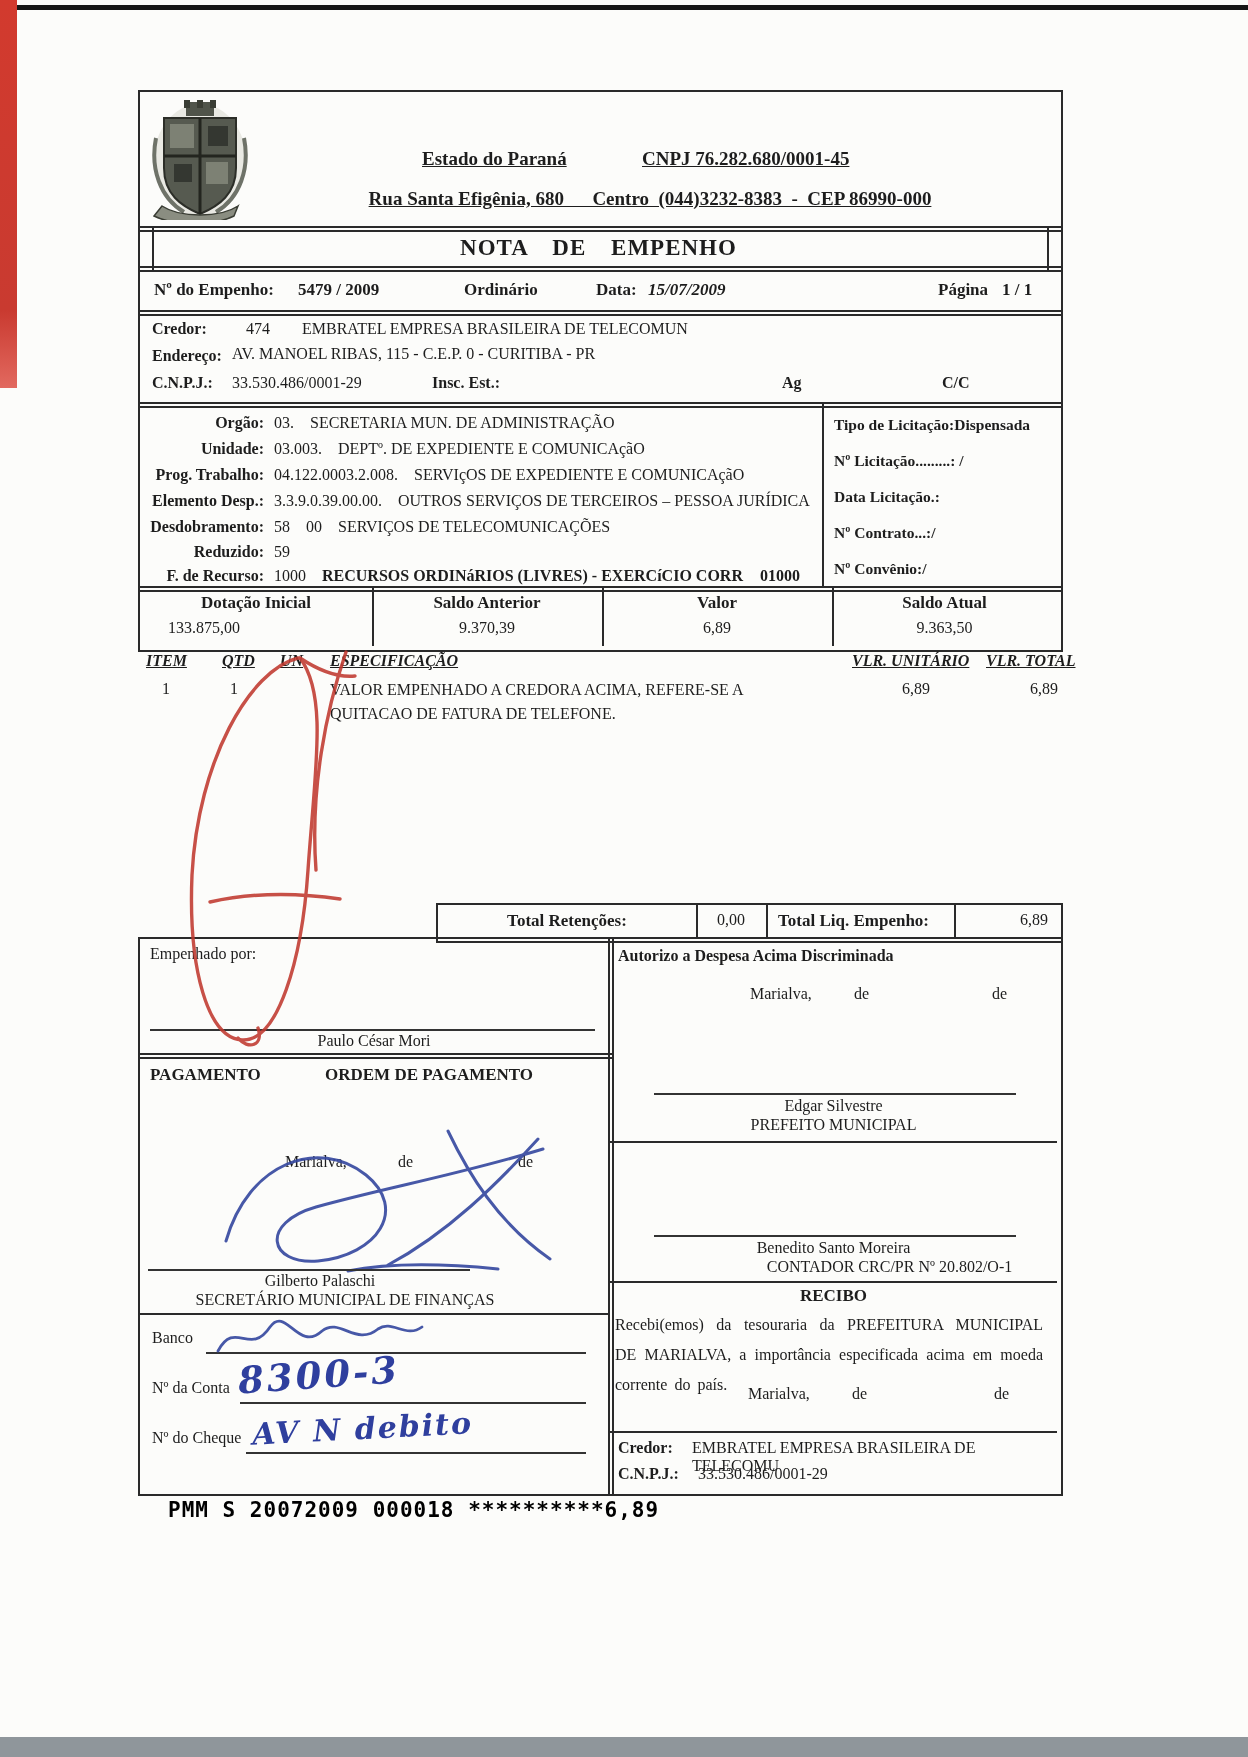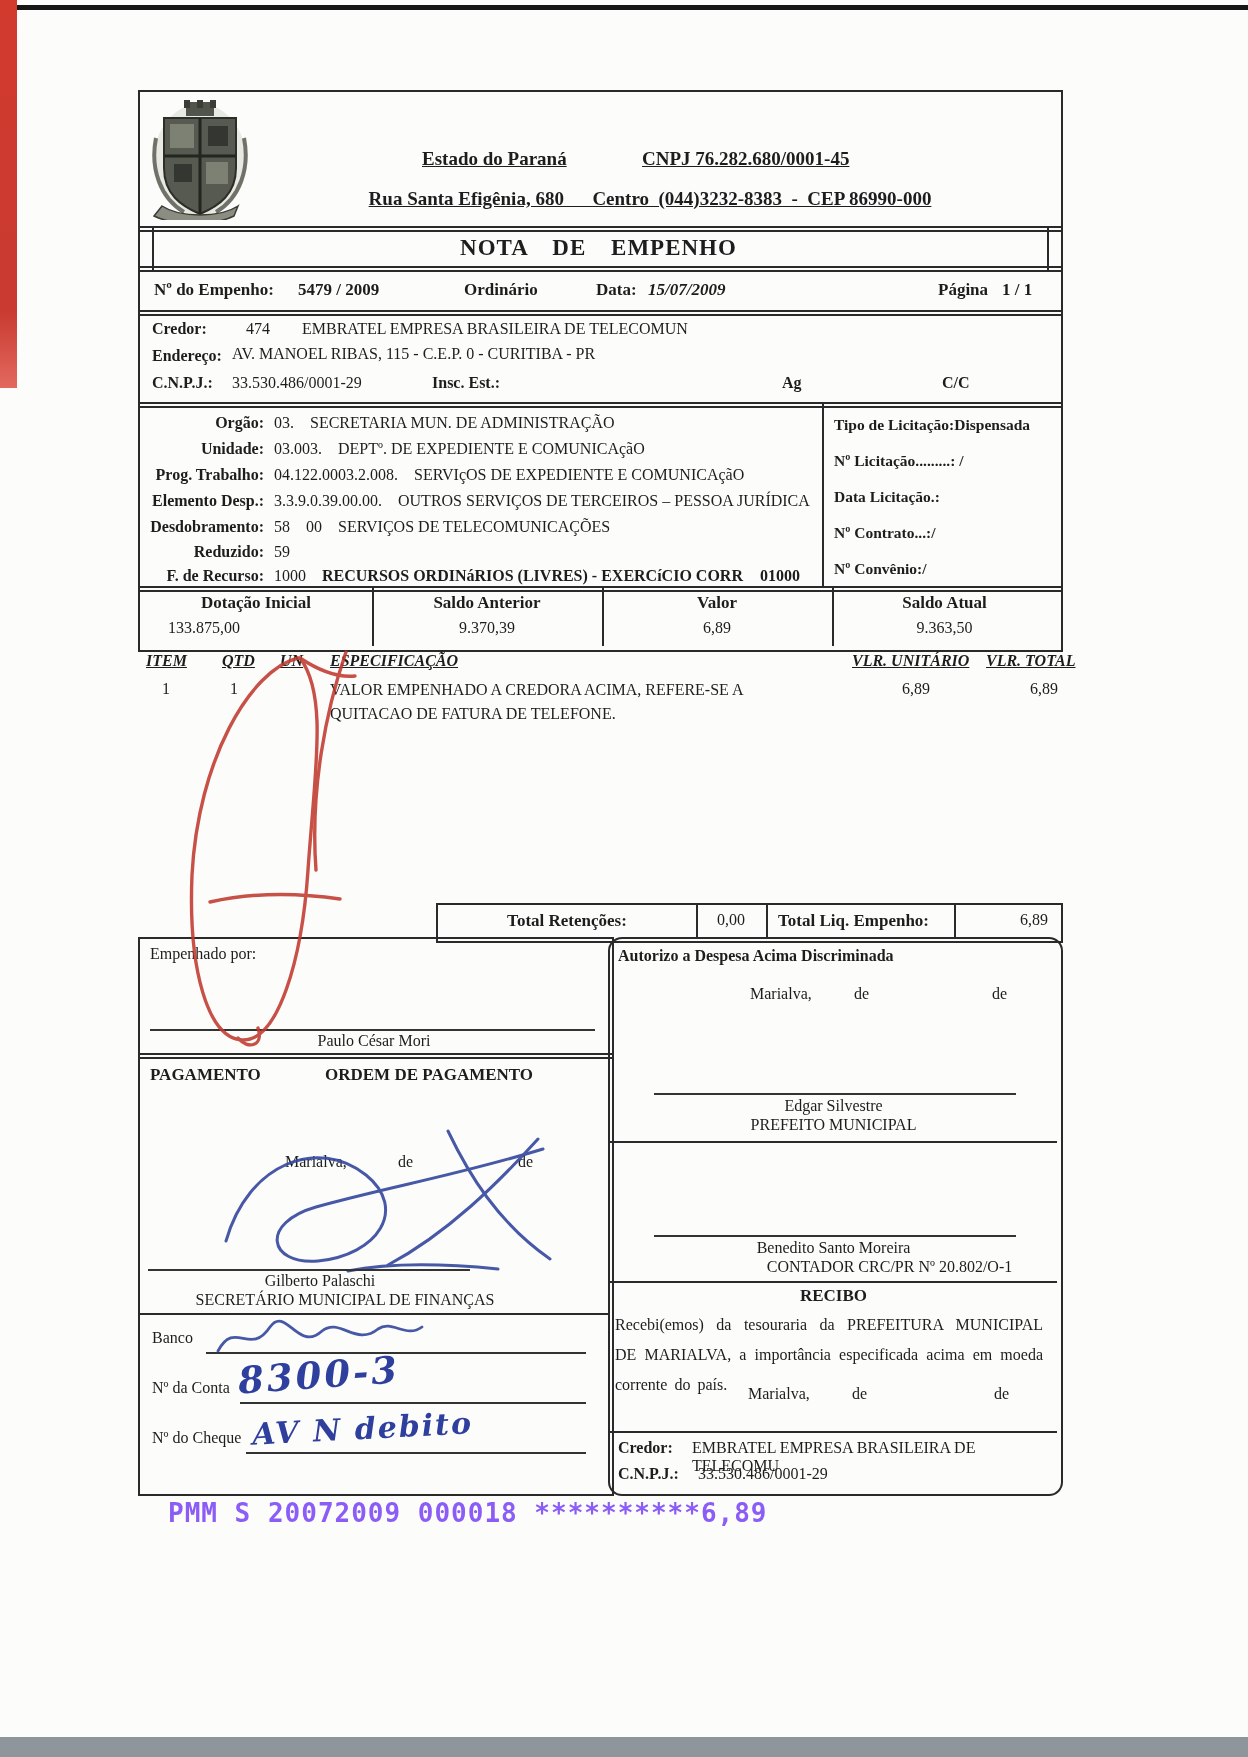--- a/index.html
+++ b/index.html
@@ -175,21 +175,21 @@
     <div class="abs b" style="left:340px;top:6px;font-size:17px;">Total Liq. Empenho:</div>
     <div class="abs" style="left:520px;top:6px;width:90px;text-align:right;font-size:16px;">6,89</div>
   </div>
 
   <div class="box" style="left:138px;top:937px;width:472px;height:118px;">
     <span class="abs" style="left:10px;top:6px;">Empenhado por:</span>
     <div class="sigline" style="left:10px;top:90px;width:445px;"></div>
     <div class="abs center" style="left:0;top:93px;width:468px;">Paulo César Mori</div>
   </div>
 
-  <div class="box" style="left:608px;top:937px;width:451px;height:555px;border-radius:14px;">
+  <div class="box" style="left:608px;top:937px;width:451px;height:555px;">
     <span class="abs b" style="left:8px;top:8px;">Autorizo a Despesa Acima Discriminada</span>
     <span class="abs" style="left:140px;top:46px;">Marialva,</span>
     <span class="abs" style="left:244px;top:46px;">de</span>
     <span class="abs" style="left:382px;top:46px;">de</span>
 
     <div class="sigline" style="left:44px;top:154px;width:362px;"></div>
     <div class="abs center" style="left:0;top:158px;width:447px;">Edgar Silvestre</div>
     <div class="abs center" style="left:0;top:177px;width:447px;">PREFEITO MUNICIPAL</div>
     <div class="hline" style="left:0;top:202px;width:447px;"></div>
 
@@ -242,15 +242,15 @@
 
     <span class="abs" style="left:12px;top:324px;">Nº da Conta</span>
     <div class="sigline" style="left:100px;top:347px;width:346px;"></div>
     <div class="abs hand" style="left:98px;top:298px;font-size:37px;transform:rotate(-4deg);letter-spacing:3px;">8300-3</div>
 
     <span class="abs" style="left:12px;top:374px;">Nº do Cheque</span>
     <div class="sigline" style="left:106px;top:397px;width:340px;"></div>
     <div class="abs hand" style="left:112px;top:356px;font-size:30px;transform:rotate(-3deg);letter-spacing:2px;">AV N debito</div>
   </div>
 
-  <div class="abs" style="left:168px;top:1498px;font-family:'DejaVu Sans Mono',monospace;font-weight:bold;font-size:26px;color:#8b5cf6;letter-spacing:1px;">PMM S 20072009 000018 **********6,89</div>
+  <div class="abs" style="left:168px;top:1498px;font-family:'DejaVu Sans Mono',monospace;font-weight:bold;font-size:21px;color:#000000;letter-spacing:1px;">PMM S 20072009 000018 **********6,89</div>
 
 </div>
 
 </body></html>

